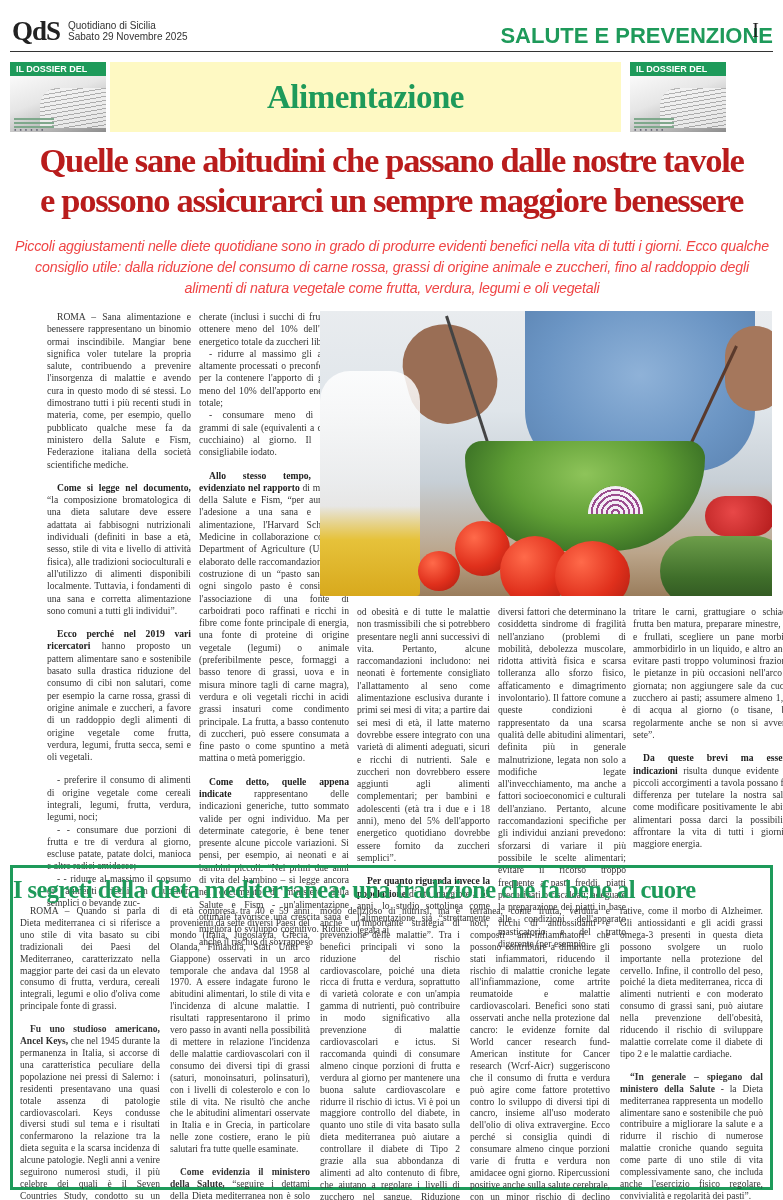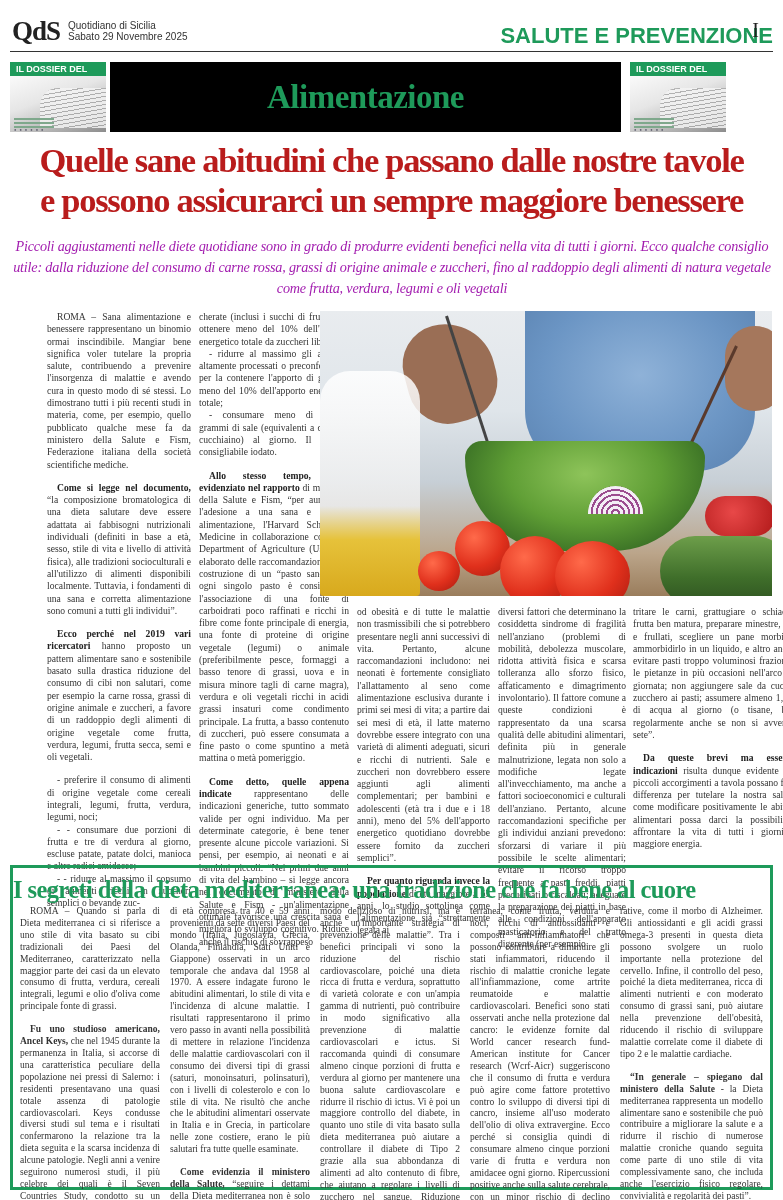--- a/index.html
+++ b/index.html
@@ -19,26 +19,26 @@
   .dossier .bar { background: #1e9a5a; color: #fff; font-family: "Liberation Sans", sans-serif; font-weight: bold; font-size: 9px; height: 14px; line-height: 14px; padding-left: 6px; }
   .dossier .bar .qds { font-family: "Liberation Serif", serif; font-size: 11px; }
   .dossier .photo { height: 56px; background: linear-gradient(160deg, #fafafa 0%, #e6e6e6 40%, #bdbdbd 70%, #8c8c8c 100%); position: relative; }
   .dossier .photo::before { content: ""; position: absolute; left: 30px; top: 12px; width: 66px; height: 40px; background: repeating-linear-gradient(170deg, #f3f3f3 0 3px, #a8a8a8 3px 4px); border-radius: 18px 0 0 0; opacity: .85; }
   .dossier .photo .contact { position: absolute; left: 4px; bottom: 4px; width: 40px; }
   .dossier .photo .contact i { display: block; height: 2px; margin-top: 2px; background: #7fa88c; }
   .dossier .photo .dots { position: absolute; left: 4px; bottom: 0px; font-size: 4px; color: #556; letter-spacing: 1px; }
   .dossier-left { left: 10px; }
   .dossier-right { left: 630px; }
 
-  .banner { position: absolute; left: 110px; top: 62px; width: 511px; height: 70px; background: #000000; text-align: center; }
+  .banner { position: absolute; left: 110px; top: 62px; width: 511px; height: 70px; background: #fef9c3; text-align: center; }
   .banner span { display: block; font-family: "Liberation Serif", serif; font-weight: bold; font-size: 33px; color: #1e9a5a; line-height: 70px; letter-spacing: -0.5px; }
 
   
   .headline { position: absolute; left: 10px; width: 763px; top: 140px; text-align: center; font-family: "Liberation Serif", serif; font-weight: bold; color: #b91c1c; font-size: 34.5px; line-height: 40px; letter-spacing: -1.3px; }
-  .subhead { position: absolute; left: 12px; width: 760px; top: 236px; text-align: center; font-family: Liberation Serif, serif; font-style: italic; font-size: 14.2px; line-height: 21px; color: #a21caf; letter-spacing: -0.2px; }
+  .subhead { position: absolute; left: 12px; width: 760px; top: 236px; text-align: center; font-family: Liberation Sans, sans-serif; font-style: italic; font-size: 14.2px; line-height: 21px; color: #ef4444; letter-spacing: -0.2px; }
 
   
   .col { position: absolute; font-family: "Liberation Serif", serif; font-size: 9.6px; line-height: 12.3px; color: #333; text-align: justify; hyphens: auto; margin-left: 35px; }
   .col p { text-indent: 10px; margin-bottom: 11px; }
   .col p.nogap { margin-bottom: 0; }
   .col p.list { text-indent: 10px; margin-bottom: 0; }
   .col b { color: #222; }
 
   .c1 { left: 12px; top: 311px; width: 144px; }
   .c2 { left: 164px; top: 311px; width: 150px; }

